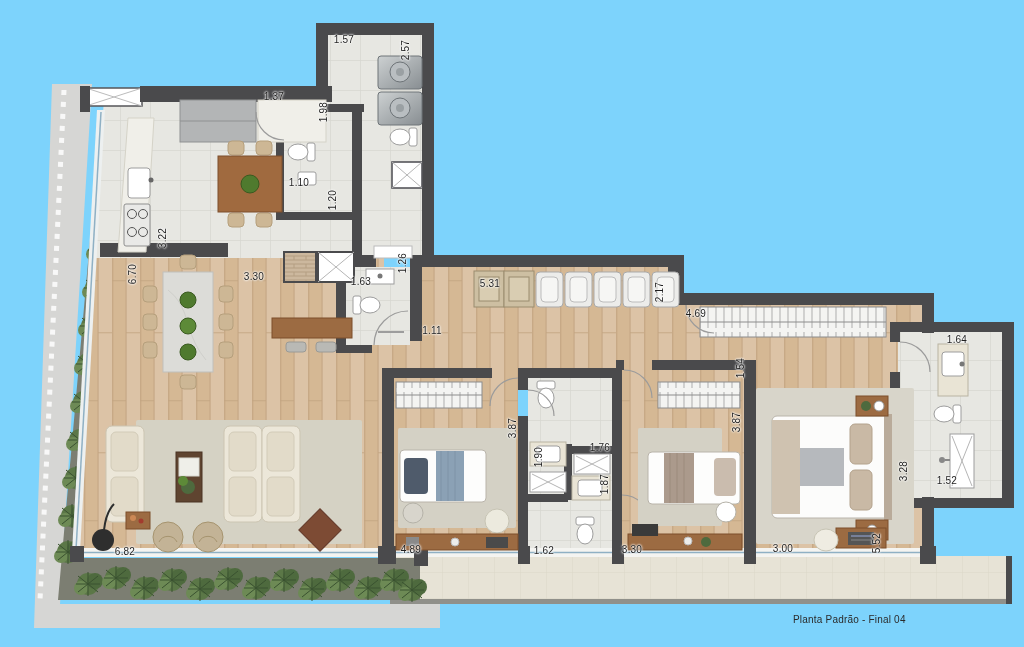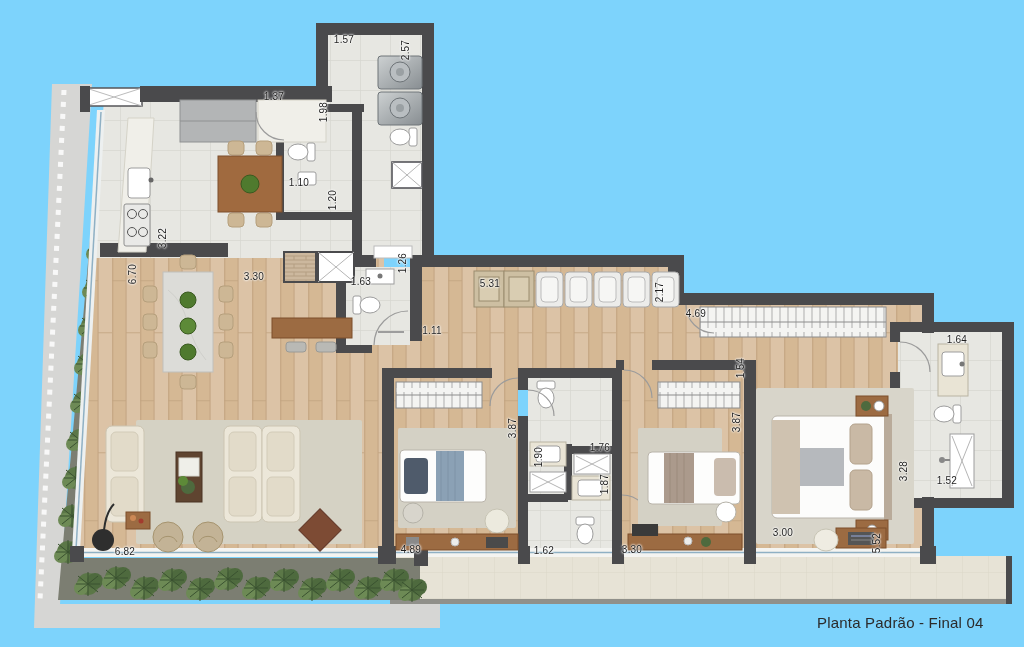--- a/index.html
+++ b/index.html
@@ -3,21 +3,21 @@
 <meta charset="utf-8">
 <style>
   html,body{margin:0;padding:0;background:#ffffff;}
   .stage{position:relative;width:1024px;height:647px;background:#7dd3fc;overflow:hidden;
          font-family:"Liberation Sans",sans-serif;}
   .stage svg{position:absolute;left:0;top:0;}
   .dim{position:absolute;font-size:10px;color:#1f1f1f;white-space:nowrap;
        transform:translate(-50%,-50%);letter-spacing:.2px;
        text-shadow:0 0 2px #fff,0 0 2px #fff,0 0 3px #fff;}
   .dim.v{transform:translate(-50%,-50%) rotate(-90deg);}
-  .caption{position:absolute;font-size:15px;color:#2b2b2b;letter-spacing:.2px;margin-left:24px;}
+  .caption{position:absolute;font-size:10px;color:#2b2b2b;letter-spacing:.2px;}
 </style>
 </head>
 <body>
 
 <div class="stage">
 <svg width="1024" height="647" viewBox="0 0 1024 647">
   <defs>
     <pattern id="wood" patternUnits="userSpaceOnUse" width="28" height="120">
       <rect width="28" height="120" fill="#dcc3a6"></rect>
       <rect width="14" height="120" fill="#d5b894"></rect>
@@ -390,18 +390,18 @@
   <div class="dim v" style="left:512px;top:428px">3.87</div>
   <div class="dim v" style="left:736px;top:422px">3.87</div>
   <div class="dim v" style="left:538px;top:457px">1.90</div>
   <div class="dim" style="left:600px;top:447px">1.76</div>
   <div class="dim v" style="left:604px;top:484px">1.87</div>
   <div class="dim v" style="left:903px;top:471px">3.28</div>
   <div class="dim" style="left:947px;top:480px">1.52</div>
   <div class="dim" style="left:544px;top:550px">1.62</div>
   <div class="dim" style="left:411px;top:549px">4.89</div>
   <div class="dim" style="left:632px;top:549px">3.30</div>
-  <div class="dim" style="left:783px;top:532px">3.00</div>
+  <div class="dim" style="left:783px;top:548px">3.00</div>
   <div class="dim v" style="left:876px;top:543px">5.52</div>
   <div class="dim" style="left:125px;top:551px">6.82</div>
 
   <div class="caption" style="left:793px;top:614px">Planta Padrão - Final 04</div>
 </div>
 
 </body></html>

